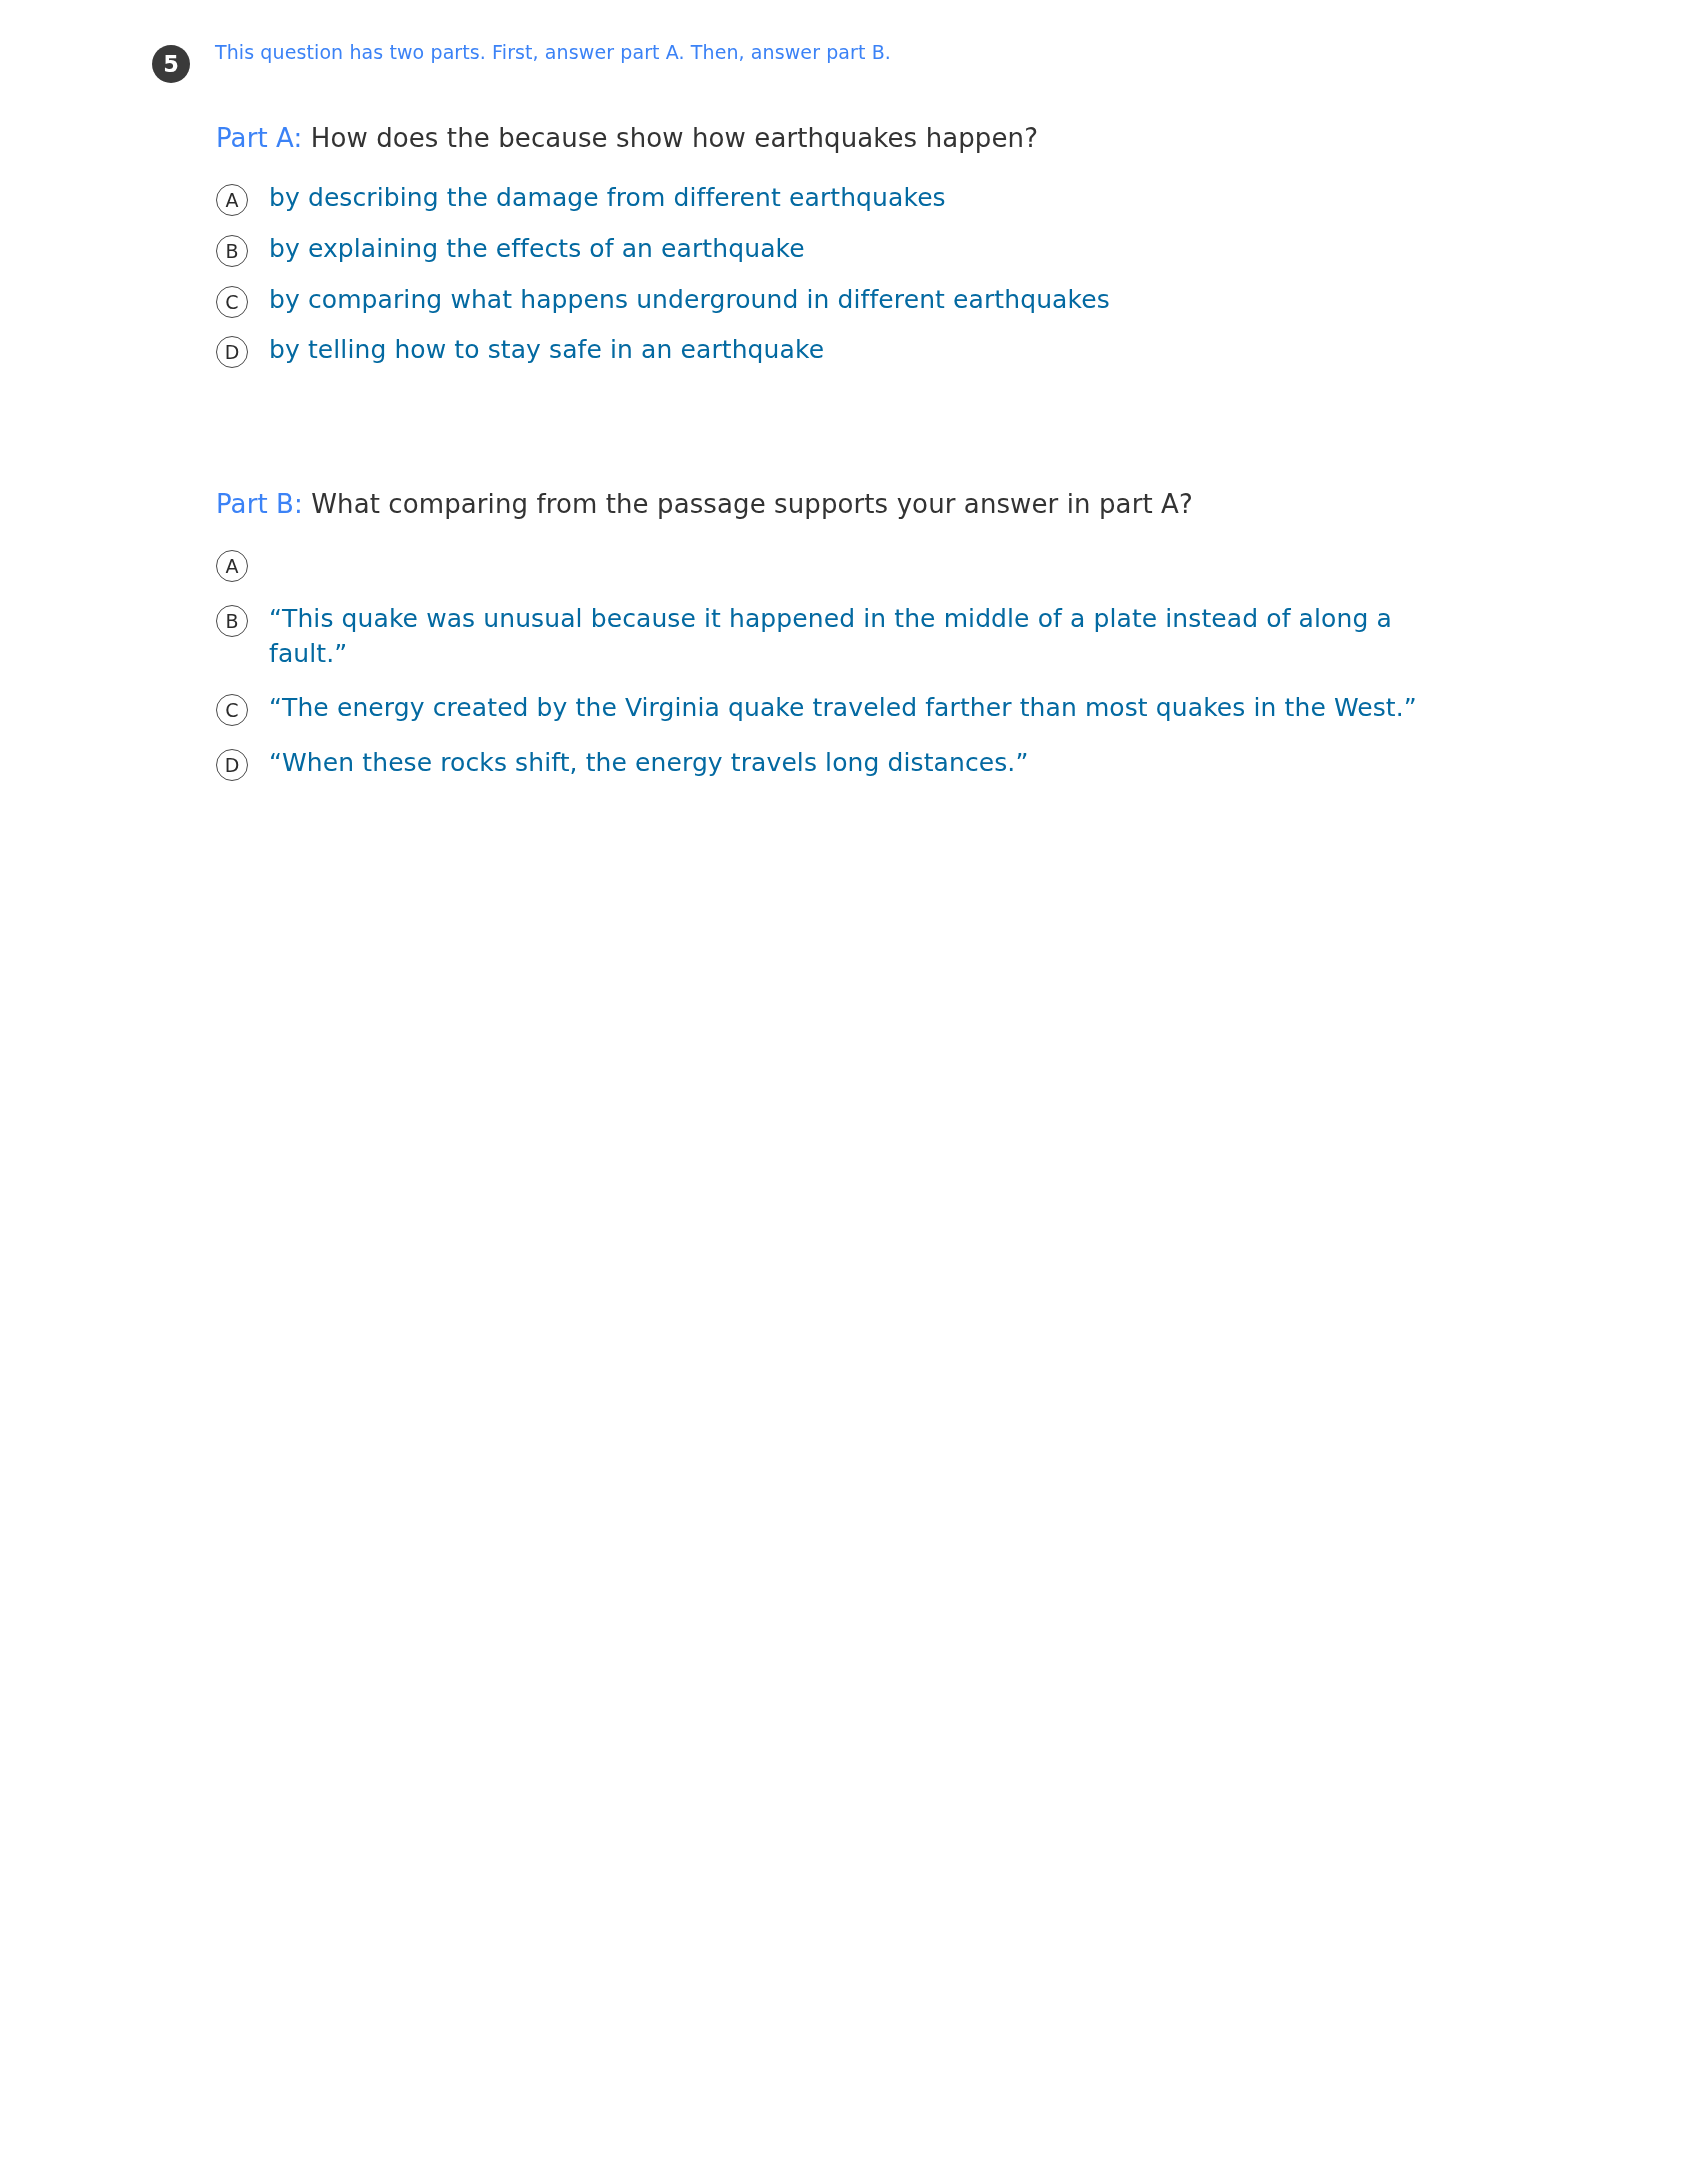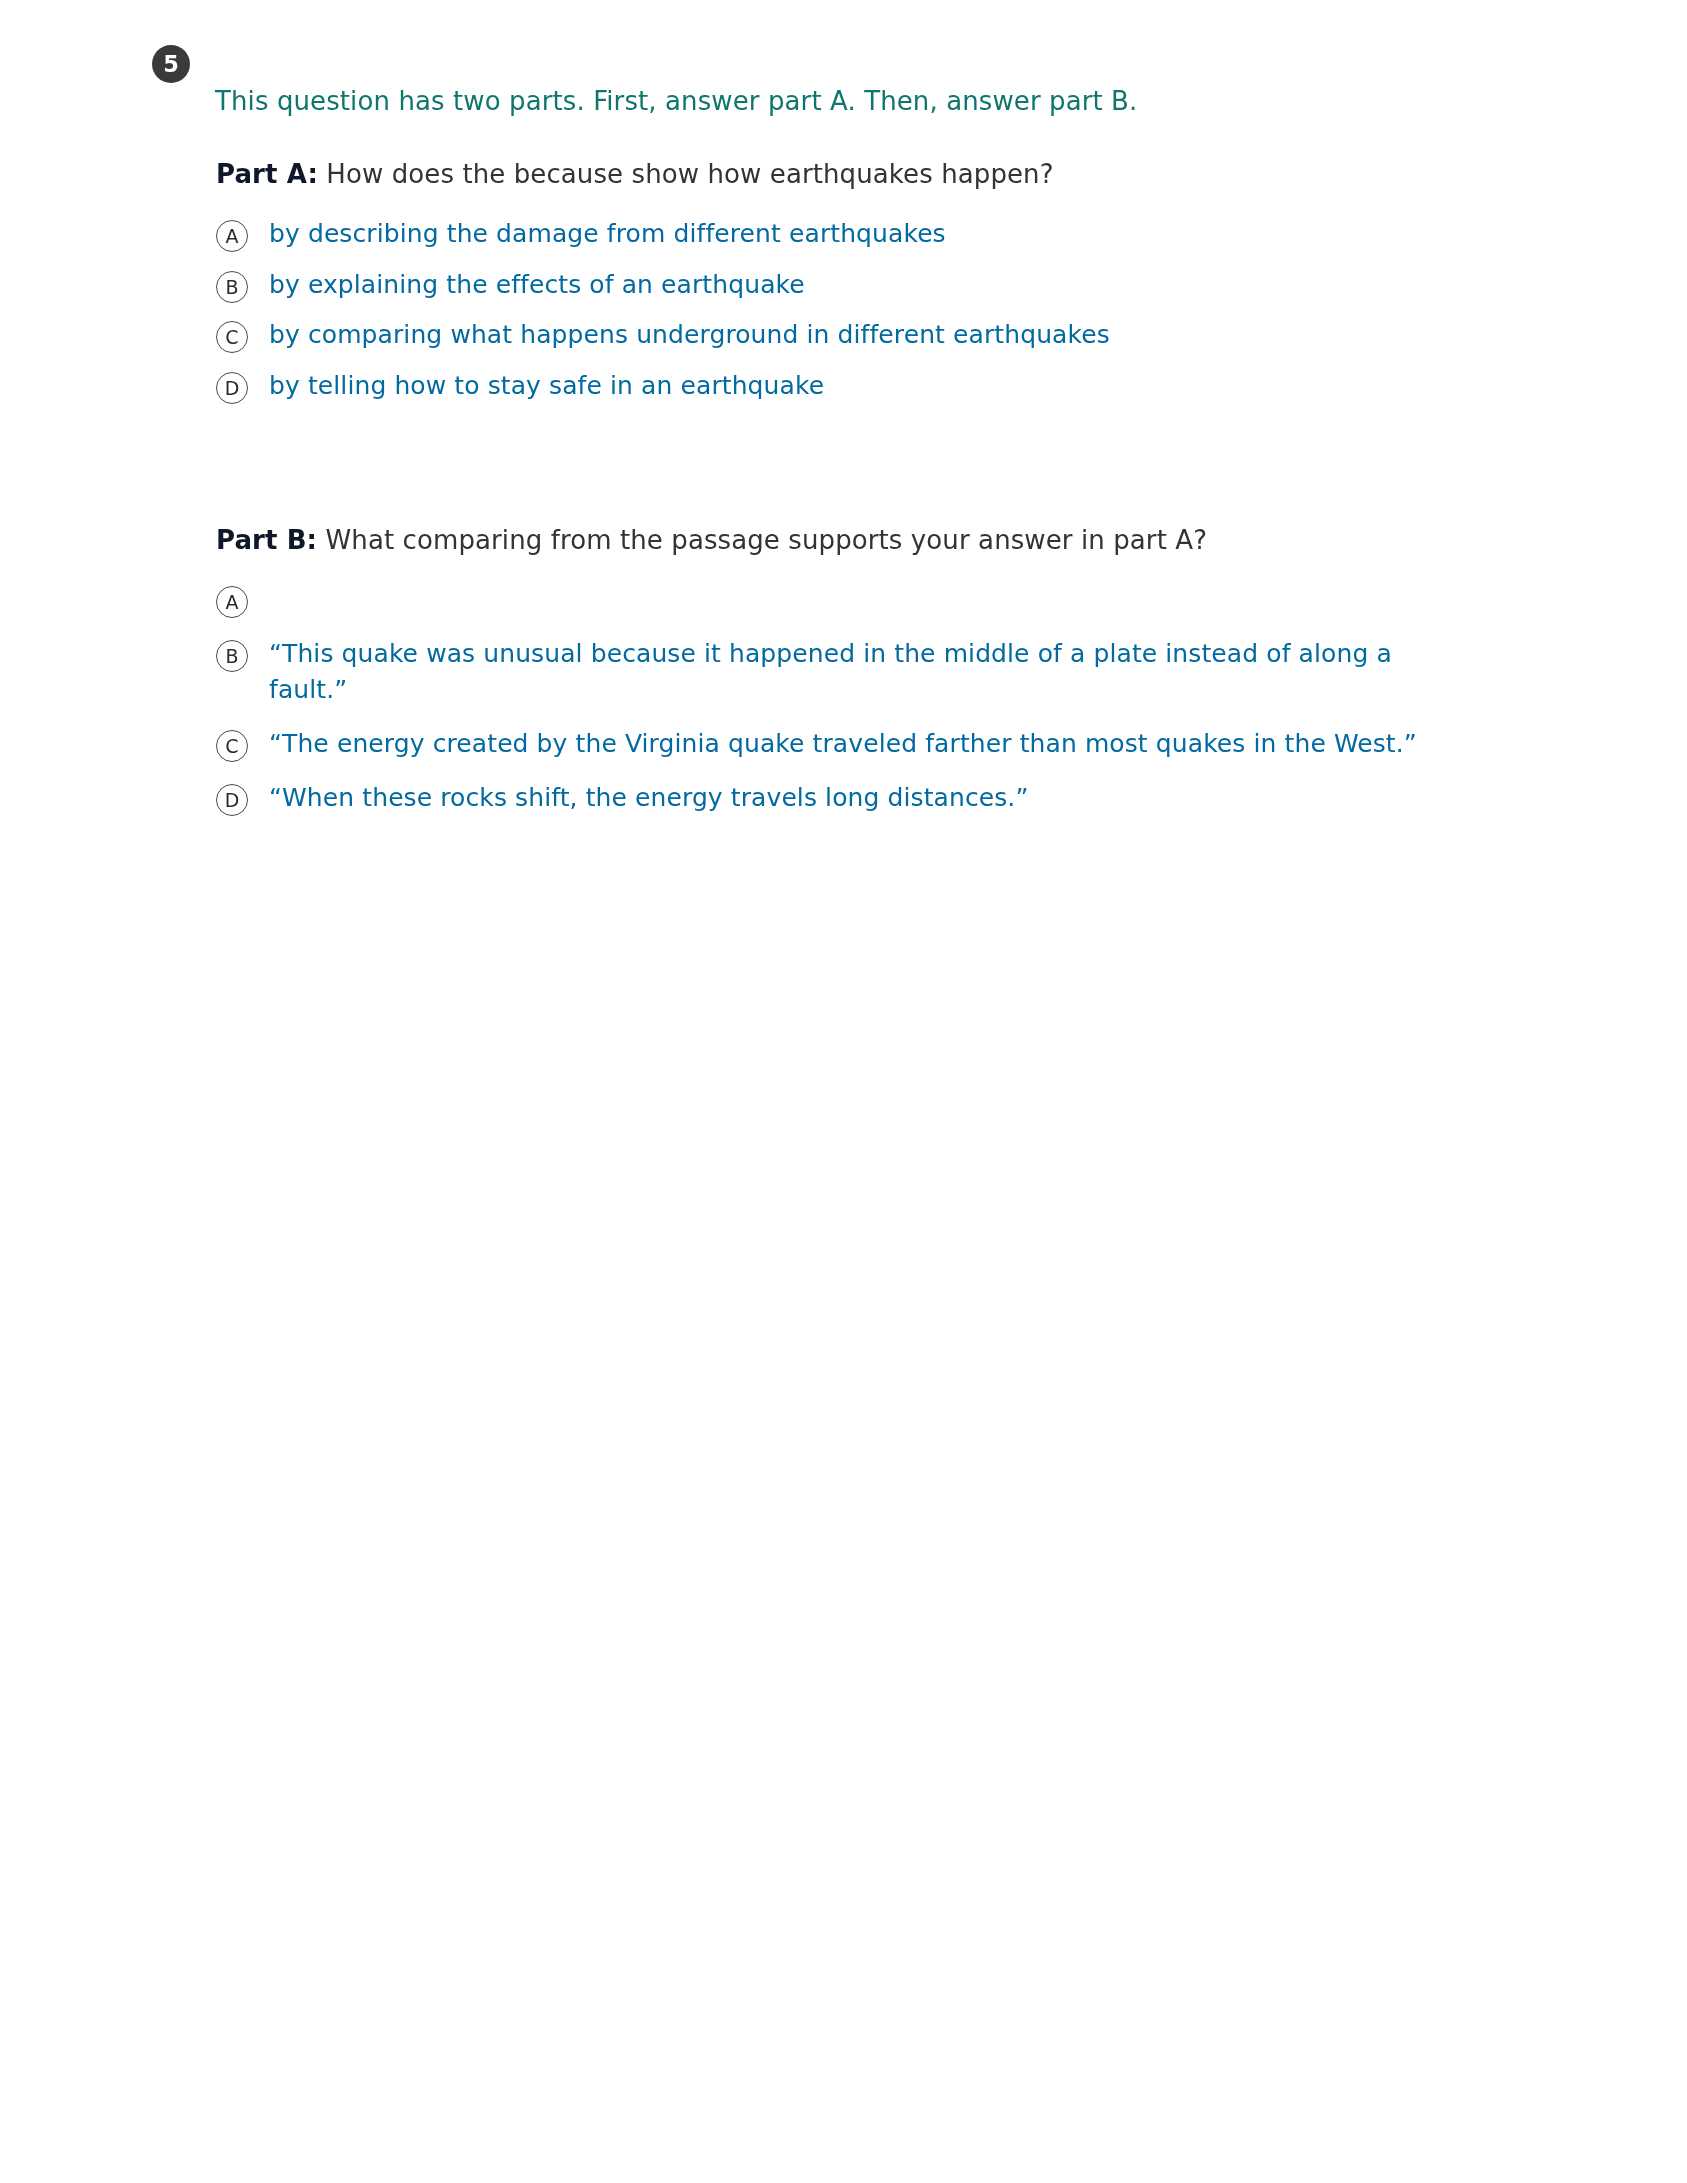--- a/index.html
+++ b/index.html
@@ -46,40 +46,39 @@
     color: #ffffff;
     font-size: 22.5px;
     font-weight: bold;
     display: flex;
     align-items: center;
     justify-content: center;
     margin-top: 5.3px;
   }
   .q-head-text {
     margin-left: 25px;
-    font-size: 26px;
+    font-size: 19px;
     line-height: 1.35;
-    color: #0f766e;
+    color: #3b82f6;
     letter-spacing: 0.1px;
-    margin-top: 44px;
   }
 
   
   .part-prompt {
     margin-left: 64px;
     margin-top: 37px;
     font-size: 26px;
     line-height: 1.45;
     color: #333333;
     max-width: 1138px;
     letter-spacing: 0.1px;
   }
   .part-label {
-    font-weight: bold;
-    color: #0f172a;
+    font-weight: normal;
+    color: #3b82f6;
   }
 
   
   .choices {
     margin-left: 64px;
     margin-top: 22.5px;
   }
   .choice {
     display: flex;
     align-items: flex-start;

